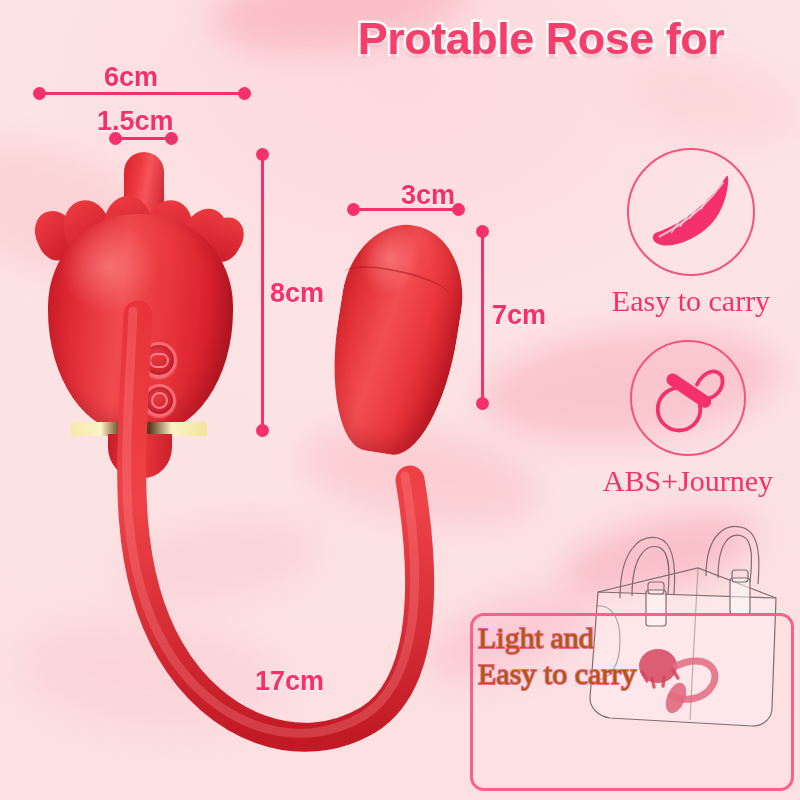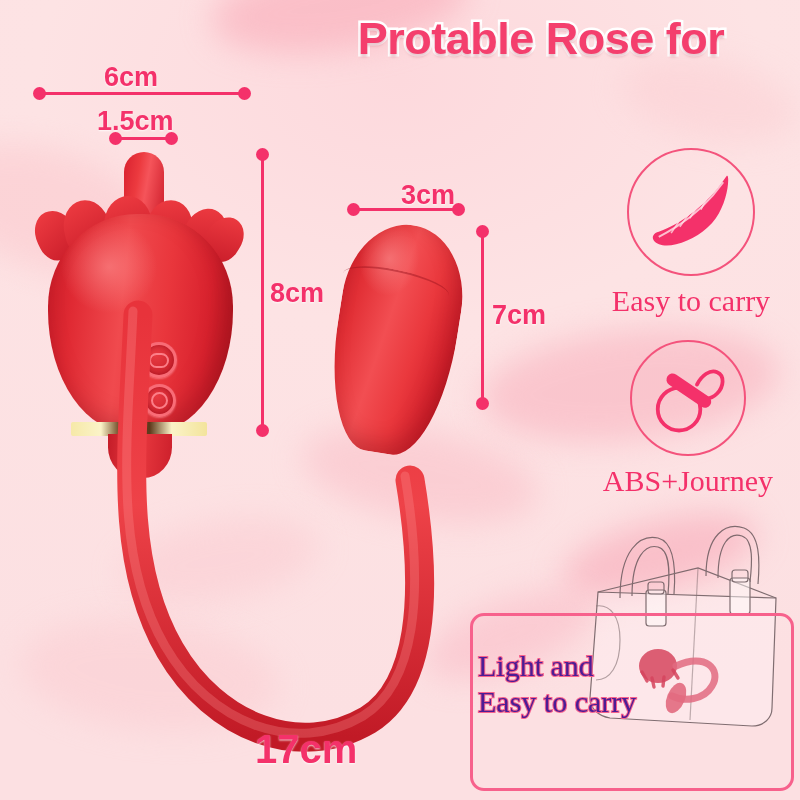--- a/index.html
+++ b/index.html
@@ -90,23 +90,23 @@
 
   
   .badge{position:absolute;text-align:center;}
   .circ{margin:0 auto;border:2px solid #f4537c;border-radius:50%;position:relative;}
   .badge .cap{margin-top:8px;font-family:"Liberation Serif",serif;
      font-size:30px;color:#f4316a;white-space:nowrap;}
 
   
   .panel{position:absolute;left:470px;top:613px;width:318px;height:172px;
      border:3px solid #f7618c;border-radius:14px;}
-  .panel-text{position:absolute;left:478px;top:648px;width:230px;
+  .panel-text{position:absolute;left:478px;top:620px;width:230px;
      font-family:"Liberation Serif",serif;font-size:30px;line-height:36px;
-     color:#4c1d95;-webkit-text-stroke:2px #f7618c;paint-order:stroke fill;}
+     color:#a16207;-webkit-text-stroke:2px #f7618c;paint-order:stroke fill;}
   .panel-text span{display:block;}
   .bagwrap{position:absolute;left:580px;top:520px;width:220px;height:230px;}
 </style>
 </head>
 <body>
 
 <div class="stage">
 
   <div class="bg"></div>
   <div class="petal p1"></div>
@@ -186,21 +186,21 @@
   <div class="dimlabel" style="left:381px;top:180px;margin-left:20px;">3cm</div>
   <div class="hline" style="left:354px;top:208px;width:104px;"></div>
   <div class="dot" style="left:347px;top:203px;"></div>
   <div class="dot" style="left:452px;top:203px;"></div>
 
   <div class="dimlabel" style="left:492px;top:300px;">7cm</div>
   <div class="vline" style="left:481px;top:232px;height:168px;"></div>
   <div class="dot" style="left:476px;top:225px;"></div>
   <div class="dot" style="left:476px;top:397px;"></div>
 
-  <div class="dimlabel" style="left:255px;top:727px;font-size:40px;">17cm</div>
+  <div class="dimlabel" style="left:255px;top:666px;font-size:27px;">17cm</div>
 
   <div class="badge" style="left:596px;top:148px;width:190px;">
     <div class="circ" style="width:124px;height:124px;">
       <svg viewBox="0 0 100 100" width="124" height="124">
         <path d="M78,22 C70,34 62,42 52,50 C42,58 32,63 24,66 C20,67 18,70 20,73 C23,77 30,78 38,76 C50,73 62,66 70,55 C77,45 80,32 80,24 C80,20 79,20 78,22 Z" fill="#f4316a"></path>
         <path d="M76,26 C66,40 54,52 38,62 C30,67 26,69 24,70" stroke="#ffe2e8" stroke-width="1.6" fill="none" opacity=".8"></path>
         <path d="M64,36 L58,48 M56,44 L49,55 M48,52 L41,62 M40,58 L34,67" stroke="#ffe2e8" stroke-width="1.3" opacity=".75"></path>
       </svg>
     </div>
     <div class="cap">Easy to carry</div>

